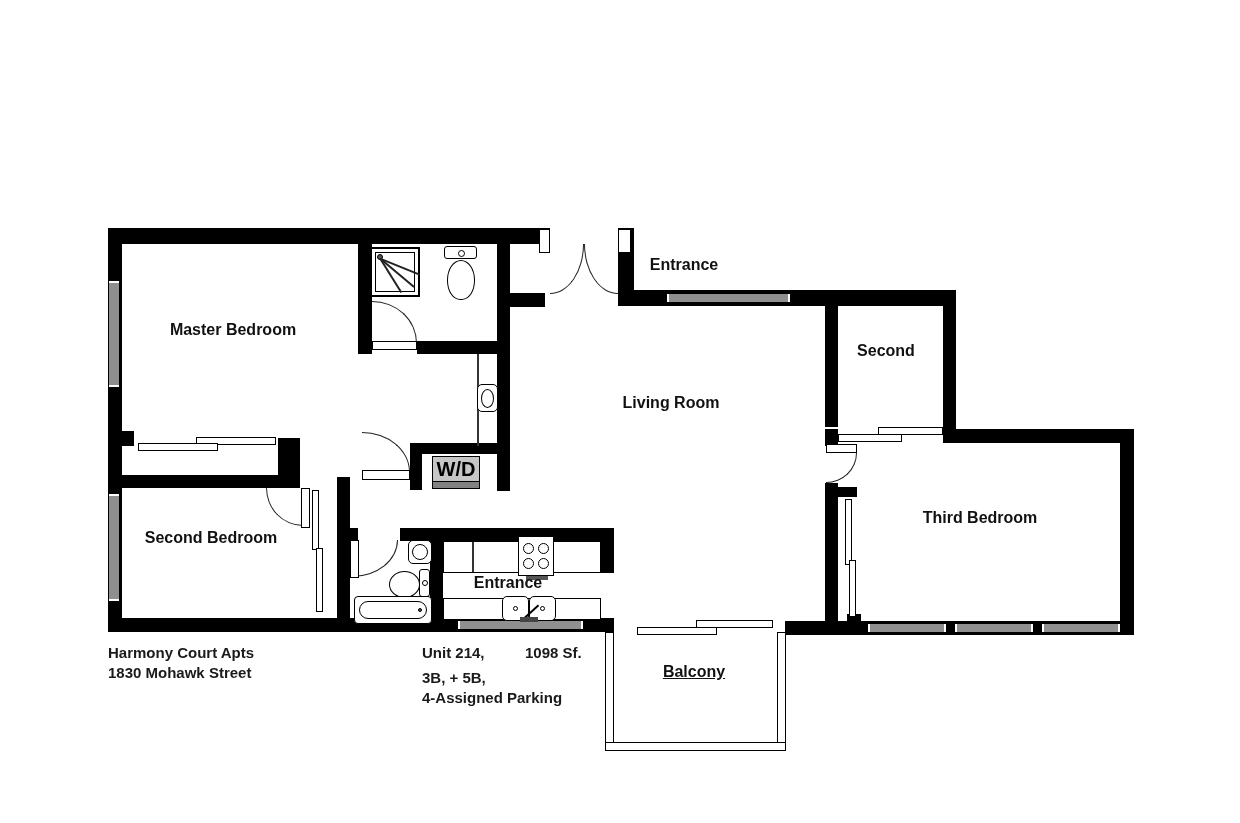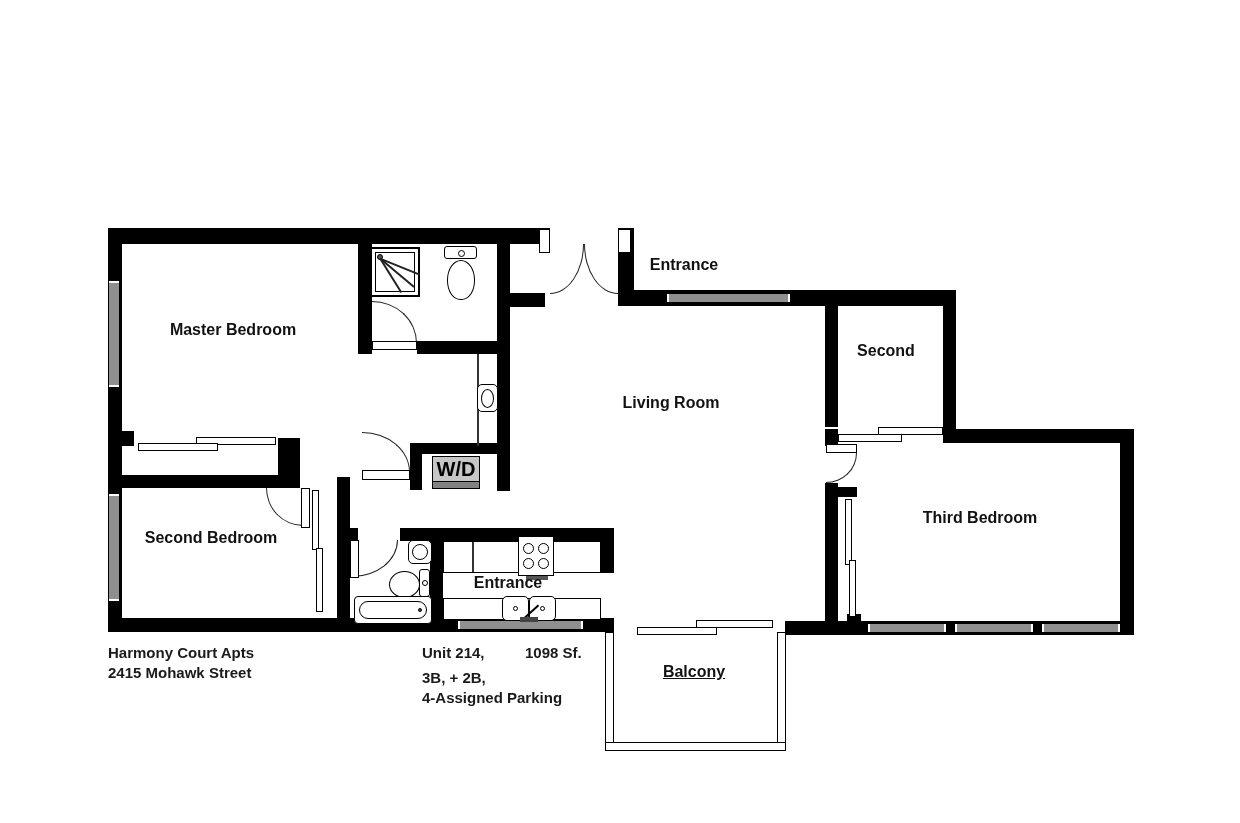--- a/index.html
+++ b/index.html
@@ -164,19 +164,19 @@
   <div class="lbl" style="left:233px;top:321px;">Master Bedroom</div>
   <div class="lbl" style="left:684px;top:256px;">Entrance</div>
   <div class="lbl" style="left:886px;top:342px;">Second</div>
   <div class="lbl" style="left:671px;top:394px;">Living Room</div>
   <div class="lbl" style="left:980px;top:509px;">Third Bedroom</div>
   <div class="lbl" style="left:211px;top:529px;">Second Bedroom</div>
   <div class="lbl" style="left:508px;top:574px;">Entrance</div>
   <div class="lbl" style="left:694px;top:663px;text-decoration:underline;">Balcony</div>
 
   <div class="ftr" style="left:108px;top:644px;">Harmony Court Apts</div>
-  <div class="ftr" style="left:108px;top:664px;">2415 Mohawk Street</div>
+  <div class="ftr" style="left:108px;top:664px;">1830 Mohawk Street</div>
   <div class="ftr" style="left:422px;top:644px;">Unit 214,</div>
   <div class="ftr" style="left:525px;top:644px;">1098 Sf.</div>
-  <div class="ftr" style="left:422px;top:669px;">3B, + 2B,</div>
+  <div class="ftr" style="left:422px;top:669px;">3B, + 5B,</div>
   <div class="ftr" style="left:422px;top:689px;">4-Assigned Parking</div>
 
 </div>
 
 </body></html>

